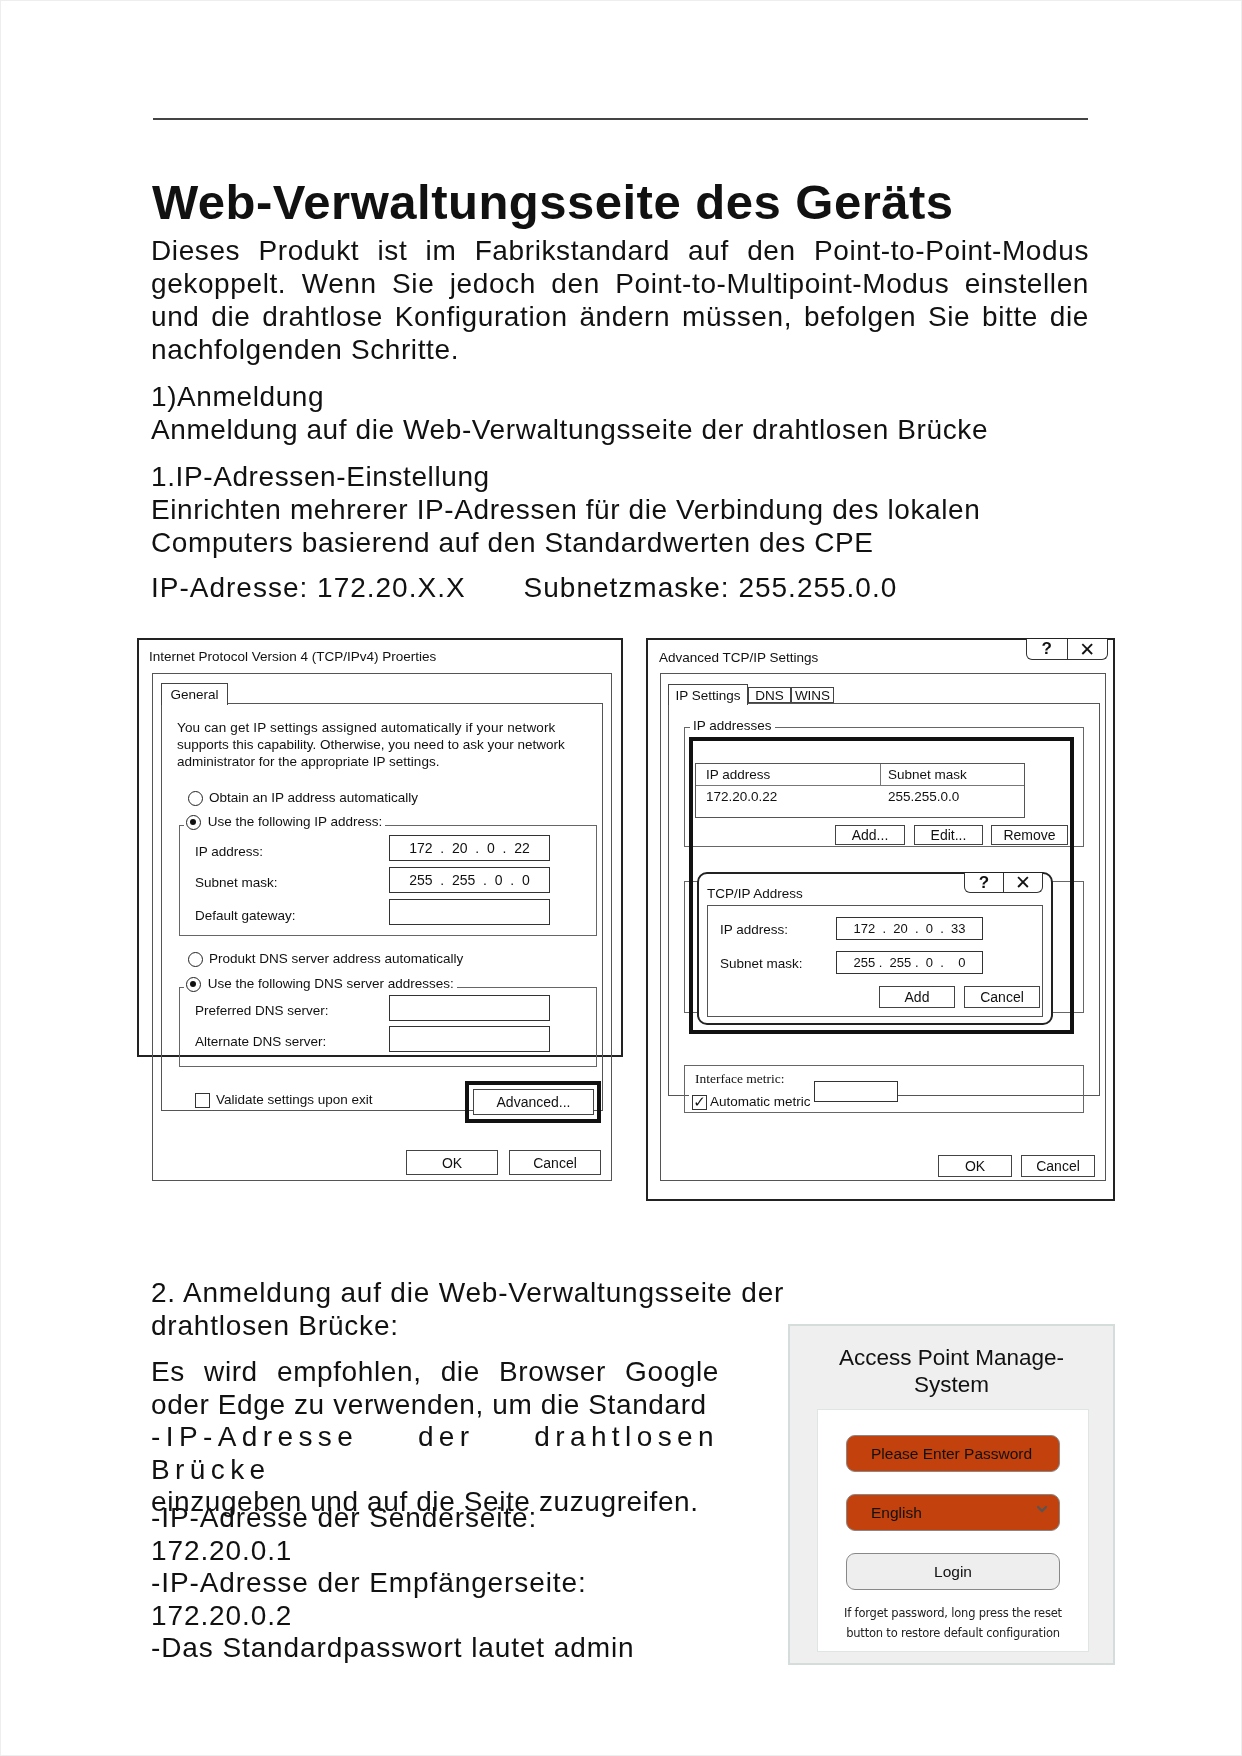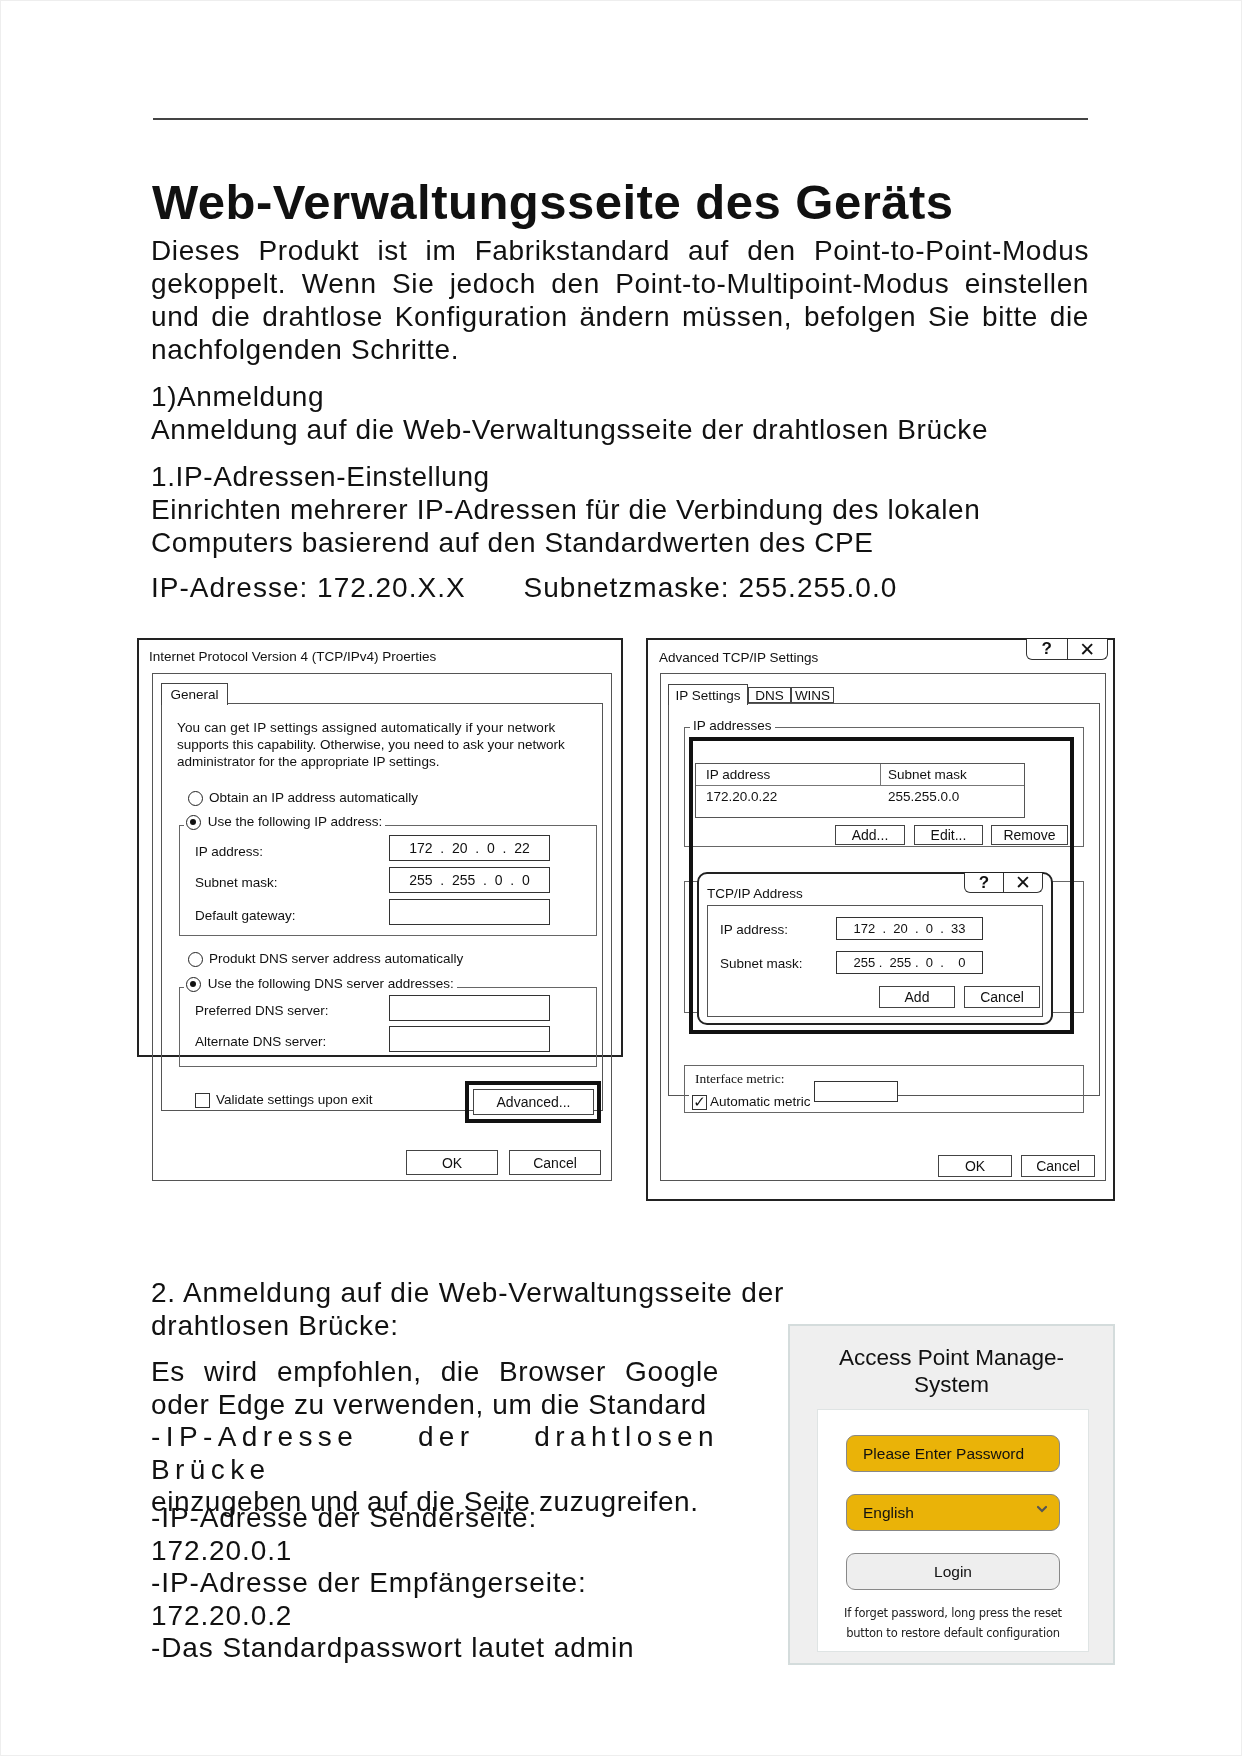--- a/index.html
+++ b/index.html
@@ -34,22 +34,22 @@
   .hl { position:absolute; border:4px solid #111; box-sizing:border-box; }
   .tab { position:absolute; border:1.5px solid #444; border-bottom:none; box-sizing:border-box; background:#fff; font-size:13.5px; display:flex; align-items:center; justify-content:center; }
   .help-close { position:absolute; border:1.5px solid #333; border-top:none; border-radius:0 0 6px 6px; box-sizing:border-box; display:flex; background:#fff; }
   .help-close div { flex:1; display:flex; align-items:center; justify-content:center; font-size:17px; font-weight:bold; }
   .help-close div + div { border-left:1.5px solid #333; font-weight:normal; font-size:19px; }
 
   
   .login-outer { position:absolute; left:788px; top:1324px; width:327px; height:341px; background:#efefef; border:2px solid #d4dcdc; box-sizing:border-box; }
   .login-title { position:absolute; left:0; width:100%; top:18px; text-align:center; font-size:22.5px; line-height:27px; color:#111; }
   .login-inner { position:absolute; left:27px; top:83px; width:272px; height:243px; background:#fff; border:1px solid #dfe4e4; box-sizing:border-box; }
-  .lg-field { position:absolute; left:28px; width:214px; height:37px; border:1.5px solid #888; border-radius:9px; box-sizing:border-box; background:#eab308;
-              font-size:15.5px; display:flex; align-items:center; padding-left:16px; color:#111; }
+  .lg-field { position:absolute; left:28px; width:214px; height:37px; border:1.5px solid #888; border-radius:9px; box-sizing:border-box; background:#c2410c;
+              font-size:15.5px; display:flex; align-items:center; padding-left:24px; color:#111; }
   .lg-btn { background:#eeeeee; justify-content:center; padding-left:0; }
   .lg-chev { position:absolute; right:12px; top:9px; width:10px; height:10px; }
   .lg-note { position:absolute; left:10px; width:250px; top:193px; text-align:center; font-size:11.5px; line-height:20px; font-family:"DejaVu Sans", sans-serif; color:#222; letter-spacing:-0.2px; }
 
   .sec3-h { left:151px; top:1276px; width:650px; font-size:28px; line-height:33px; letter-spacing:0.8px; }
   .sec3-p { left:151px; top:1356px; width:568px; font-size:28px; line-height:32.5px; letter-spacing:0.6px; }
   .sec3-l { left:151px; top:1502px; width:640px; font-size:28px; line-height:32.5px; letter-spacing:0.9px; }
   .spread { letter-spacing:5.4px; }
 </style>
 </head>

